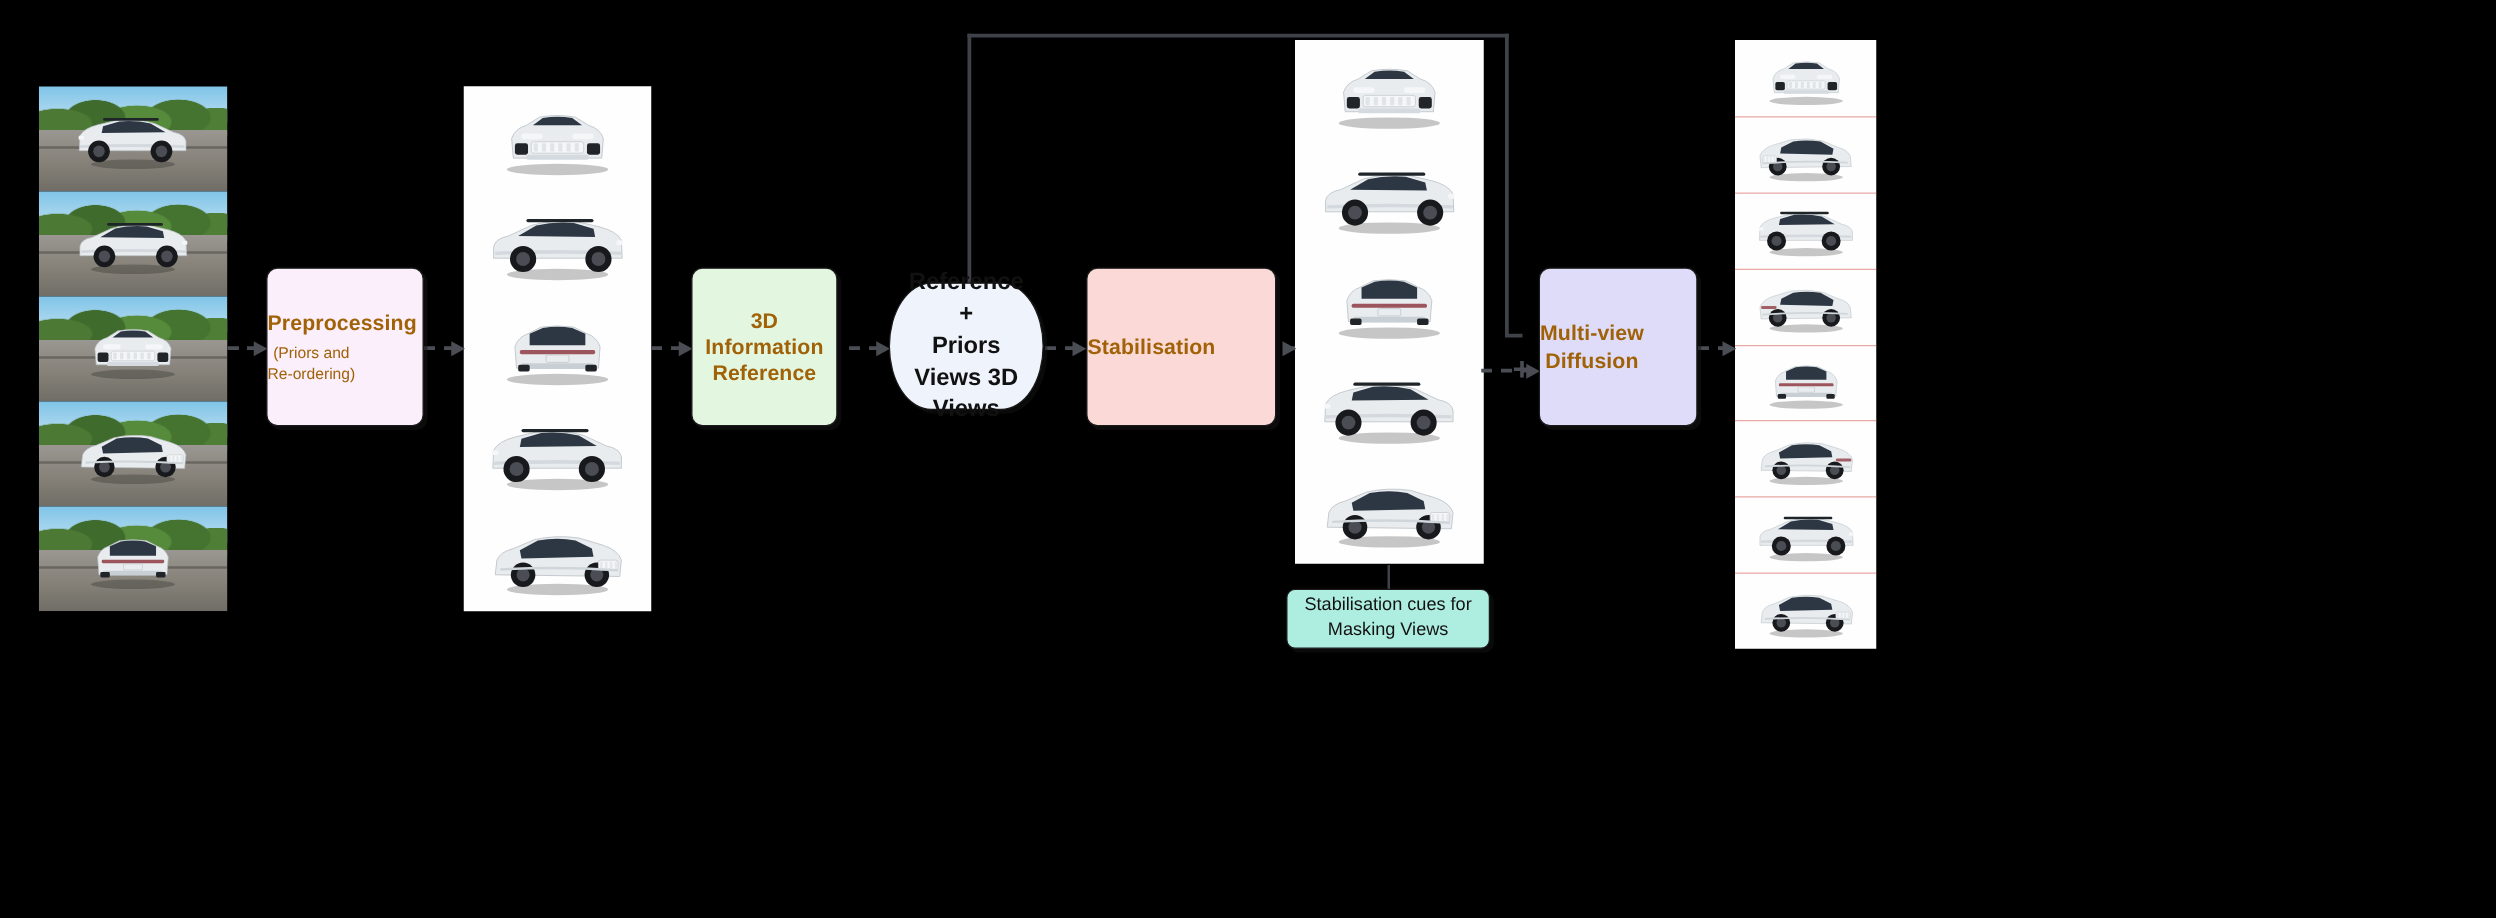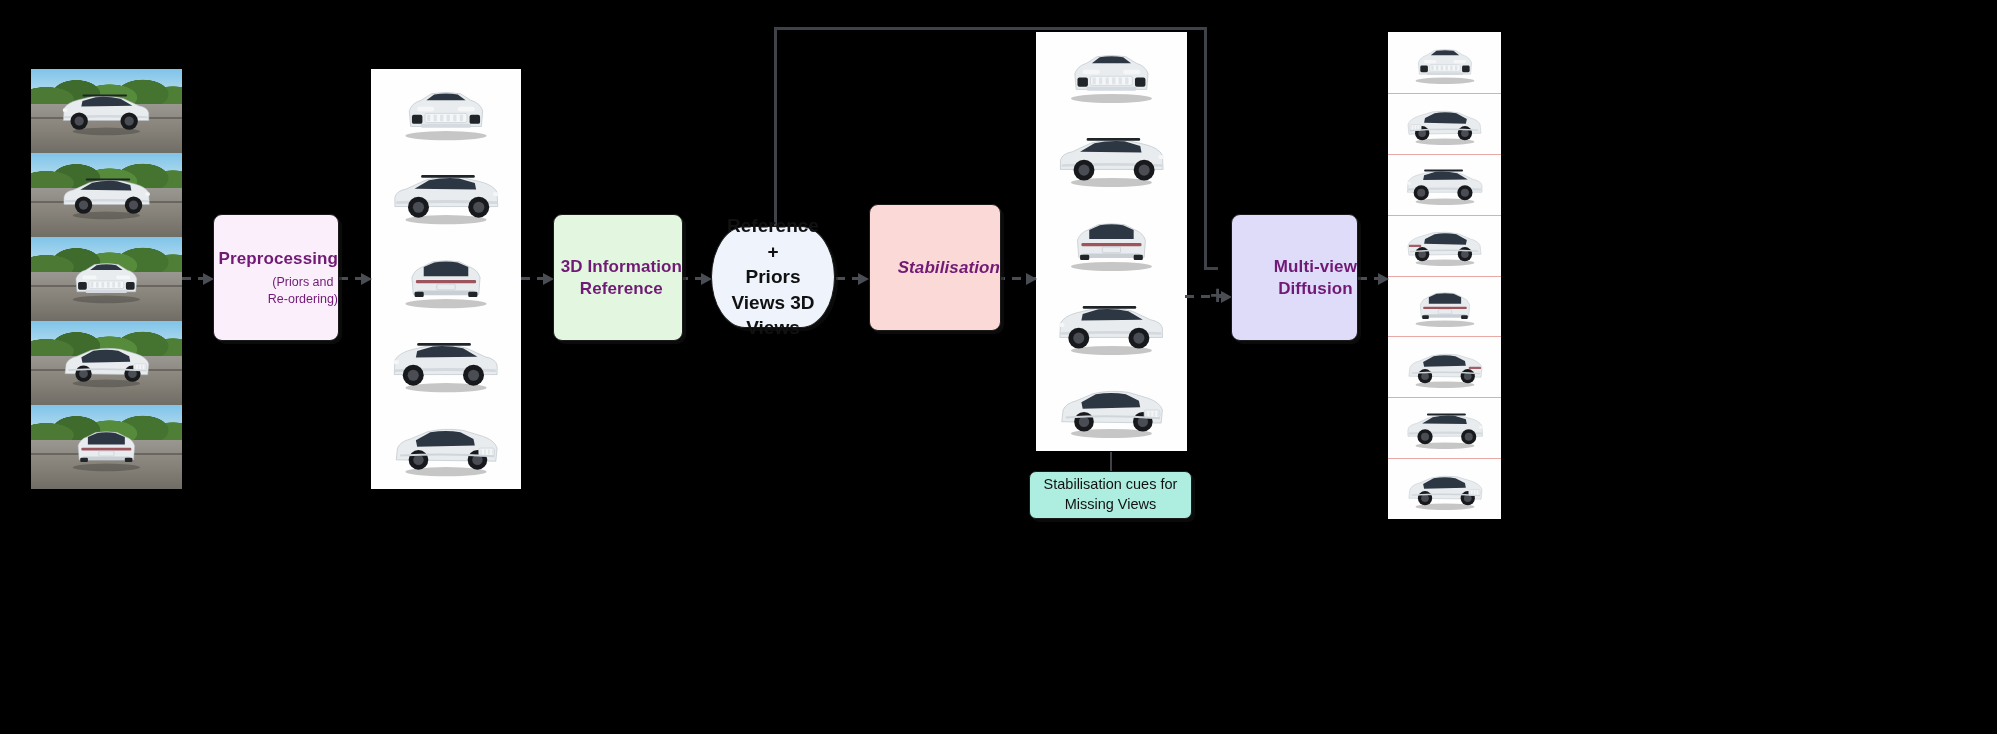--- a/index.html
+++ b/index.html
@@ -33,23 +33,23 @@
             background: linear-gradient(#9a9691, #858178 55%, #706d66); }
   .ground::after{ content:""; position:absolute; left:0; right:0; top:26%; height:2px;
             background: rgba(60,58,54,.45); }
 
   
   .node {
     position: absolute;
     border: 1.6px solid #1a1a1a;
     border-radius: 9px;
     display: flex; flex-direction: column;
-    align-items: flex-end; justify-content: center;
+    align-items: flex-start; justify-content: center;
     text-align: center;
-    color: #701a75;
+    color: #a16207;
     box-shadow: 3px 3px 0 rgba(20,20,20,.55);
   }
   .node .t1 { font-weight: bold; font-size: 17px; line-height: 1.25; letter-spacing: .1px; }
   .node .t2 { font-size: 12.5px; line-height: 1.3; margin-top: 5px; }
 
   .doc {
     position:absolute;
     display:flex; align-items:center; justify-content:center;
     text-align:center;
   }
@@ -580,47 +580,47 @@
   <div class="solidline" style="left:1110px; top:452px; width:2px; height:20px;"></div>
 
   <div class="node" id="node-preprocessing" style="left:213px; top:214px; width:126px; height:127px; background:#fbeffb;">
     <div class="t1">Preprocessing</div>
     <div class="t2">
       <span>(Priors and</span><br>
       <span>Re-ordering)</span>
     </div>
   </div>
 
-  <div class="node" id="node-retrieval" style="left:553px; top:214px; width:130px; height:127px; background:#e2f6e0;">
+  <div class="node" id="node-retrieval" style="left:553px; top:214px; width:117px; height:127px; background:#e2f6e0;">
     <div class="t1">
       <span>3D Information</span><br>
       <span>Reference</span>
     </div>
   </div>
 
   <div class="doc" id="node-priors" style="left:711px; top:226px; width:124px; height:102px;">
     <div class="inner"></div>
     <div class="txt">
       <span>Reference +</span><br>
       <span>Priors Views 3D</span><br>
       <span>Views</span>
     </div>
   </div>
 
-  <div class="node" id="node-stabilisation" style="left:869px; top:204px; width:132px; height:127px; background:#fbd9d6;font-style:italic;">
+  <div class="node" id="node-stabilisation" style="left:869px; top:214px; width:152px; height:127px; background:#fbd9d6;">
     <div class="t1">Stabilisation</div>
   </div>
 
   <div class="node" id="node-diffusion" style="left:1231px; top:214px; width:127px; height:127px; background:#dedcf8;">
     <div class="t1">
       <span>Multi-view</span><br>
       <span>Diffusion</span>
     </div>
   </div>
 
   <div class="cue" id="node-cue" style="left:1029px; top:471px; width:163px; height:48px;">
     <div>
       <span>Stabilisation cues for</span><br>
-      <span>Missing Views</span>
+      <span>Masking Views</span>
     </div>
   </div>
 
 </div>
 
 </body></html>

